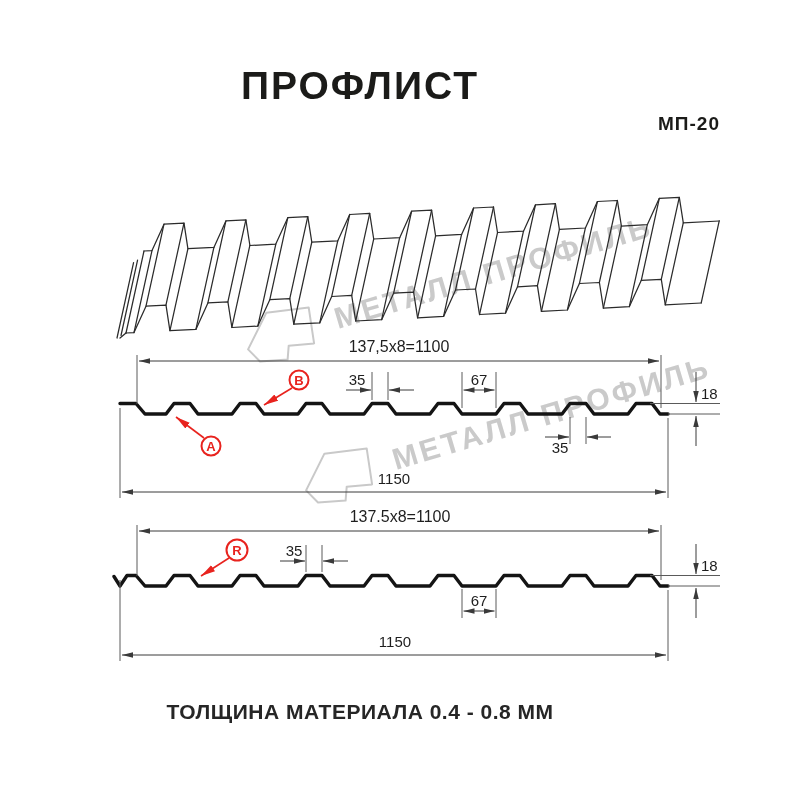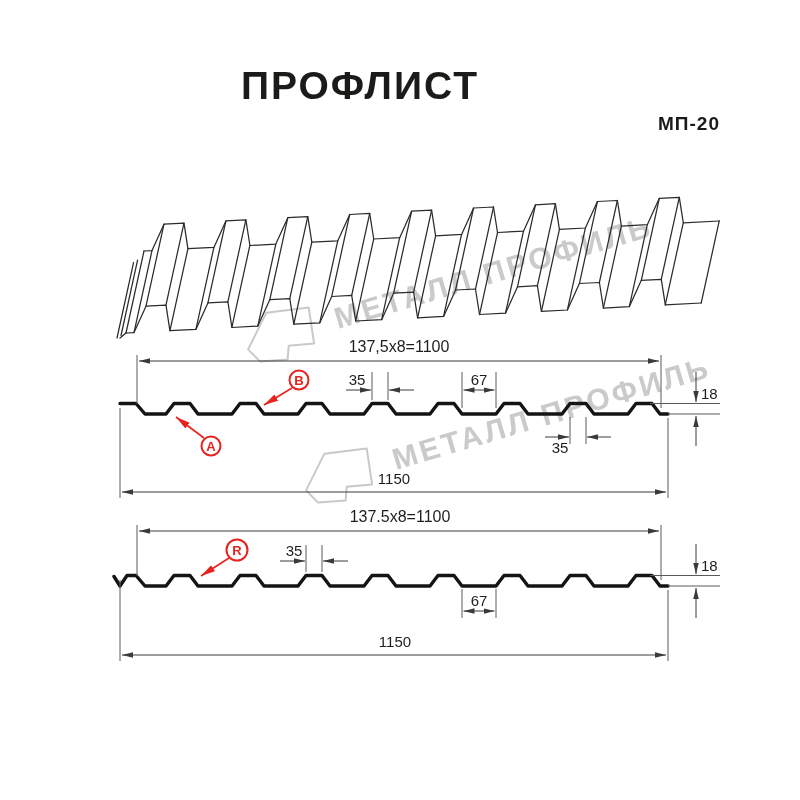--- a/index.html
+++ b/index.html
@@ -25,20 +25,21 @@
   .wlogo{fill:none;stroke:#c9c9c9;stroke-width:2;stroke-linejoin:round;}
   .wtext{font:700 30px "Liberation Sans",sans-serif;letter-spacing:3px;fill:#cacaca;}
 </style>
 </head>
 <body>
 
 <div class="page">
 
   <div class="title">ПРОФЛИСТ</div>
   <div class="subtitle">МП-20</div>
+  <div class="footer">ТОЛЩИНА МАТЕРИАЛА 0.4 - 0.8 ММ</div>
 
   <svg width="800" height="800" viewBox="0 0 800 800">
     <defs>
       <marker id="ma" viewBox="0 0 12 6" refX="12" refY="3" markerWidth="11" markerHeight="6" orient="auto-start-reverse">
         <path d="M0 0 L12 3 L0 6 Z" fill="#3a3a3a"></path>
       </marker>
       <marker id="mr" viewBox="0 0 12 6" refX="12" refY="3" markerWidth="9" markerHeight="5" orient="auto">
         <path d="M0 0 L12 3 L0 6 Z" fill="#e8231e"></path>
       </marker>
     </defs>

